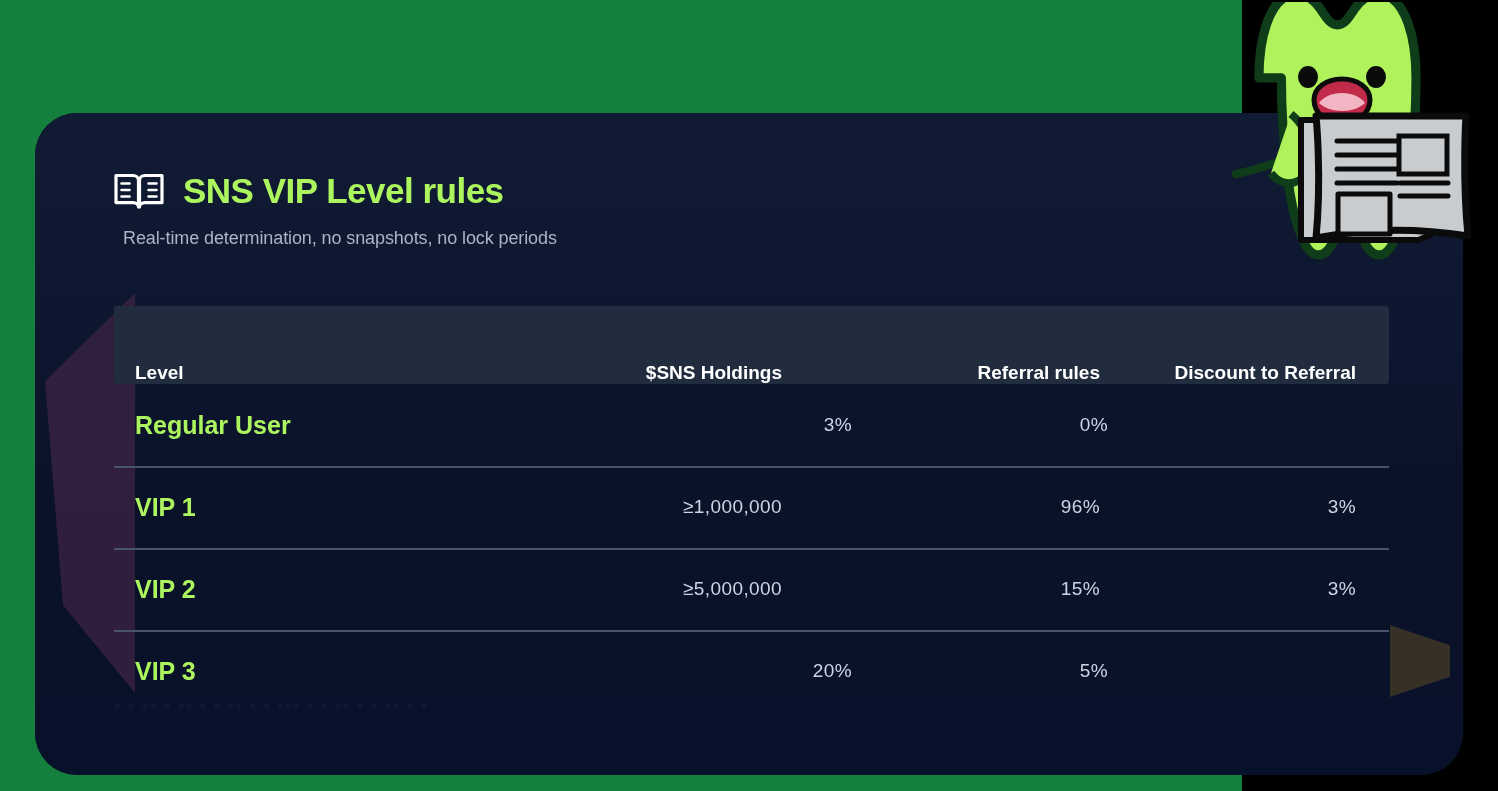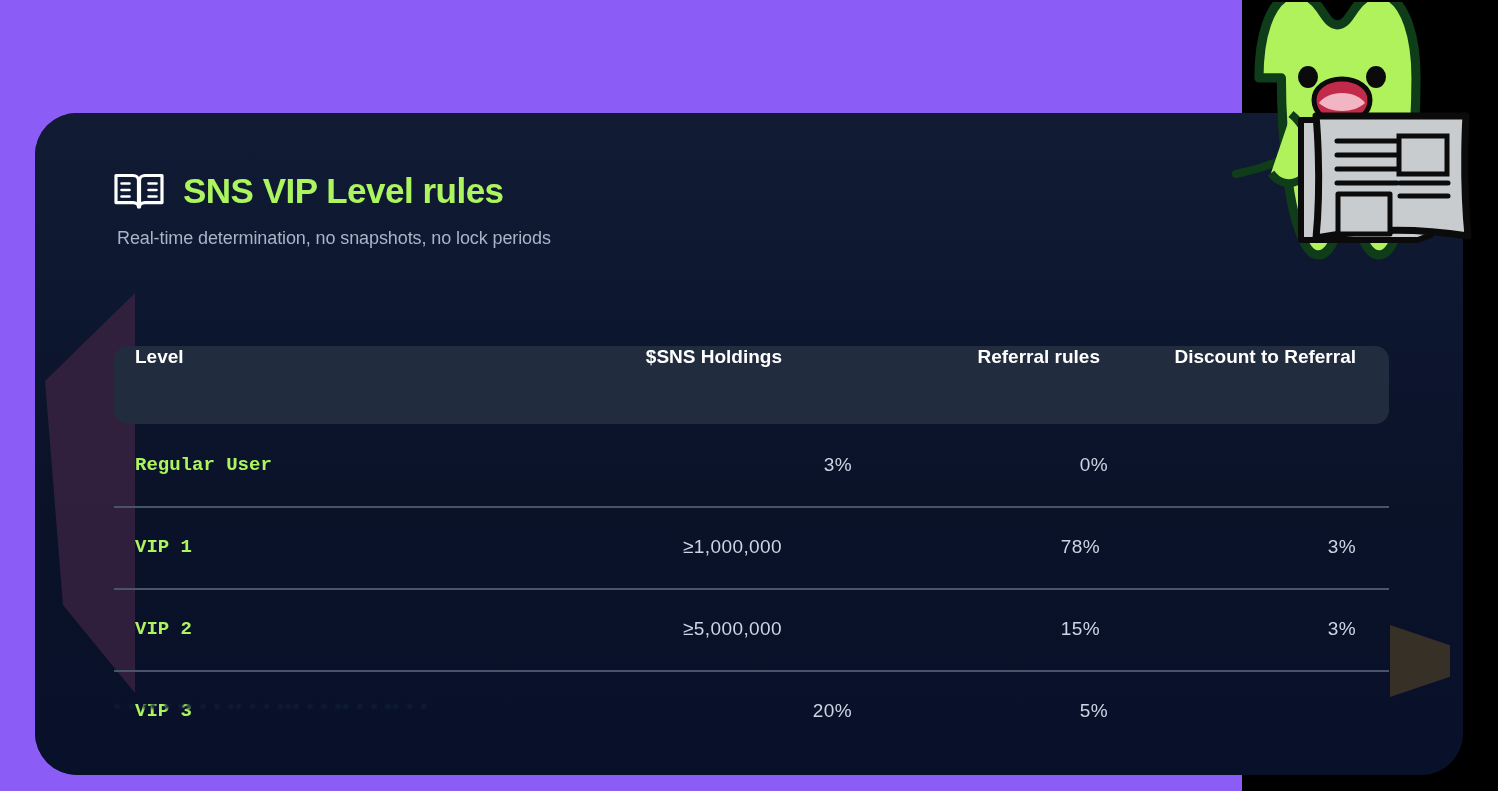--- a/index.html
+++ b/index.html
@@ -5,21 +5,21 @@
   * { margin:0; padding:0; box-sizing:border-box; }
   html, body {
     width:1498px; height:791px;
     background:#000000;
     font-family:"Liberation Sans", sans-serif;
     overflow:hidden;
   }
   .stage {
     position:relative;
     width:1242px; height:791px;
-    background:#8b5cf6;
+    background:#15803d;
   }
 
   
   .card {
     position:absolute;
     left:35px; top:113px;
     width:1428px; height:662px;
     background:#0b142a;
     border-radius:42px;
     overflow:hidden;
@@ -57,40 +57,39 @@
   .book-icon { width:52px; height:42px; flex:0 0 auto; }
   .title {
     font-size:35px;
     font-weight:700;
     color:#adf55f;
     letter-spacing:-0.5px;
     white-space:nowrap;
   }
   .subtitle {
     margin-top:16px;
-    margin-left:4px;
+    margin-left:10px;
     font-size:18px;
     color:#a9b4c6;
     letter-spacing:-0.1px;
     white-space:nowrap;
   }
 
   
   .table {
     position:absolute;
     left:79px; top:193px;
     width:1275px;
   }
   .thead {
     height:78px;
     background:#222c3f;
-    border-radius:14px;
+    border-radius:3px;
     display:flex;
-    align-items:flex-start;
-    margin-top:40px;
+    align-items:flex-end;
   }
   .thead .c { font-size:19px; font-weight:700; color:#ffffff; }
 
   .c { flex:0 0 auto; }
   .c-level   { width:420px; padding-left:21px; text-align:left; }
   .c-hold    { width:248px; text-align:right; }
   .c-ref     { width:318px; text-align:right; }
   .c-disc    { width:273px; text-align:right; padding-right:17px; }
 
   .trow {
@@ -98,21 +97,21 @@
     display:flex;
     align-items:center;
     position:relative;
   }
   .trow + .trow::before{
     content:"";
     position:absolute; left:0; right:0; top:0;
     height:1.5px;
     background:#47546a;
   }
-  .lvl { font-size:19px; font-weight:700; color:#adf55f;font-family:Liberation Mono, monospace; }
+  .lvl { font-size:25px; font-weight:700; color:#adf55f; }
   .val { font-size:19px; font-weight:400; color:#ccd5e4; letter-spacing:.4px; }
 
   
   .ghost {
     position:absolute;
     left:79px; top:582px;
     width:1180px; height:28px;
     font-size:19px;
     color:#111d38;
     white-space:nowrap;
@@ -164,21 +163,21 @@
 
       <div class="trow">
         <div class="c c-level lvl">Regular User</div>
         <div class="c c-ref val">3%</div>
         <div class="c c-disc val">0%</div>
       </div>
 
       <div class="trow">
         <div class="c c-level lvl">VIP 1</div>
         <div class="c c-hold val">≥1,000,000</div>
-        <div class="c c-ref val">78%</div>
+        <div class="c c-ref val">96%</div>
         <div class="c c-disc val">3%</div>
       </div>
 
       <div class="trow">
         <div class="c c-level lvl">VIP 2</div>
         <div class="c c-hold val">≥5,000,000</div>
         <div class="c c-ref val">15%</div>
         <div class="c c-disc val">3%</div>
       </div>
 

